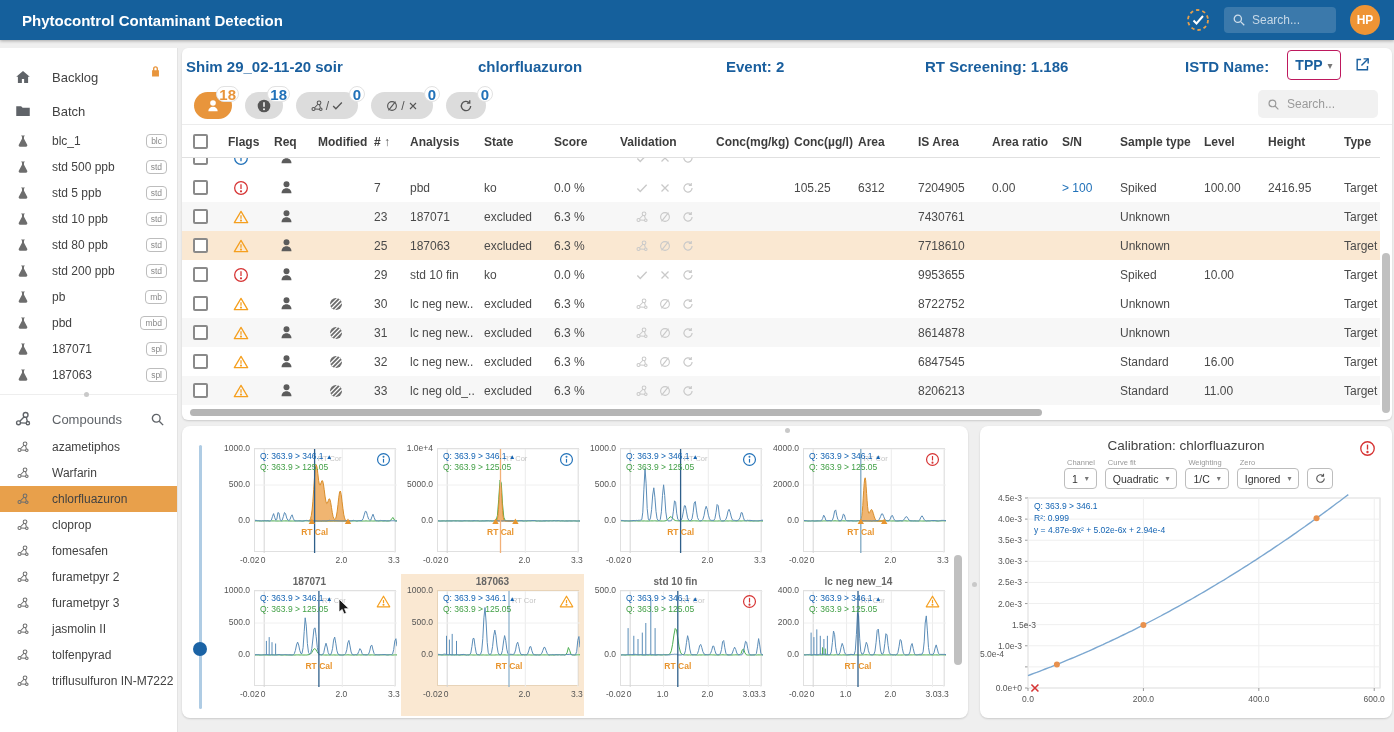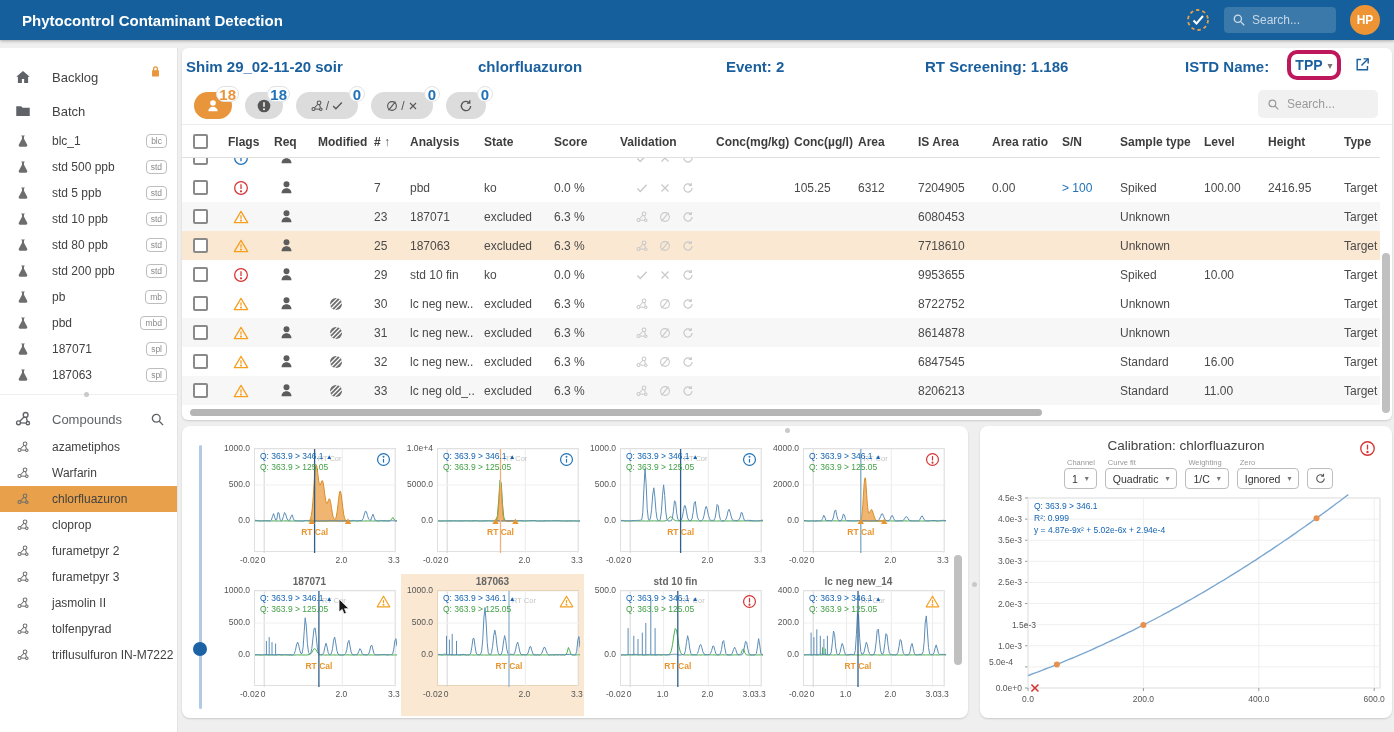--- a/index.html
+++ b/index.html
@@ -23,21 +23,21 @@
 .s-item{display:flex;align-items:center;height:26px;padding-left:16px;gap:22px;font-size:12px;color:#424242;position:relative}
 .s-item .icon{width:14px;height:14px;color:#6d6d6d;flex:none}
 .s-item.sel{background:#E8A04B}
 .badge-tag{position:absolute;right:10px;border:1px solid #bdbdbd;border-radius:4px;font-size:8.5px;color:#8a8a8a;padding:1px 4px;background:#fff}
 .sec-divider{margin-top:6px;border-top:1px solid #eee;position:relative;height:6px}
 .handle-dot{position:absolute;left:84px;top:-3px;width:5px;height:5px;border-radius:50%;background:#c9c9c9}
 
 .main-card{position:absolute;left:182px;top:48px;width:1210px;height:372px;background:#fff;border-radius:6px;box-shadow:0 1px 2px rgba(0,0,0,.15)}
 .hdr-row{position:absolute;left:0;top:0;width:100%;height:36px;display:flex;align-items:center}
 .hdr-blue{color:#1A5F9E;font-weight:bold;font-size:15px;position:absolute;white-space:nowrap}
-.istd-select{position:absolute;left:1105px;top:2px;width:54px;height:30px;border:4px solid #be185d;border-radius:10px;display:flex;align-items:center;justify-content:center;gap:5px;color:#1A5F9E;font-weight:bold;font-size:14px}
+.istd-select{position:absolute;left:1105px;top:2px;width:54px;height:30px;border:1px solid #be185d;border-radius:4px;display:flex;align-items:center;justify-content:center;gap:5px;color:#1A5F9E;font-weight:bold;font-size:14px}
 .istd-caret{color:#777;font-size:10px;font-weight:normal}
 .ext-link{position:absolute;left:1172px;top:8px;width:17px;height:17px;color:#1A5F9E}
 .chips{position:absolute;left:12px;top:40px;height:34px;display:flex;align-items:flex-start;gap:13px}
 .chip{position:relative;height:27px;border-radius:14px;background:#DCDCDC;display:flex;align-items:center;justify-content:center;color:#555;margin-top:4px}
 .chip.active{background:#E8953C;color:#fff}
 .chip-badge{position:absolute;top:-6px;right:-7px;min-width:16px;height:16px;border-radius:8px;background:#fff;border:1px solid #e2e2e2;font-size:15px;display:flex;align-items:center;justify-content:center;padding:0 2px;color:#2272B9;font-weight:bold}
 .chip-badge.orange{color:#E8953C}
 .hdr-search{position:absolute;right:14px;top:42px;width:120px;height:28px;background:#f1f1f1;border-radius:5px;display:flex;align-items:center;padding:0 9px;gap:7px;color:#9a9a9a}
 .hdr-search .icon{width:13px;height:13px}
 .hdr-divider{position:absolute;left:0;top:76px;width:100%;border-top:1px solid #ececec}
@@ -302,20 +302,31 @@
       </div>
       <div class="s-item">
         <span class="icon ">
           <svg viewBox="0 0 24 24" fill="none" stroke="currentColor" stroke-width="1.8">
             <circle cx="6" cy="17" r="2.6"></circle>
             <circle cx="15.5" cy="6.5" r="3.2"></circle>
             <circle cx="18.5" cy="17.5" r="2.2"></circle>
             <path d="M7.8 15 13.6 9M16.3 9.5l1.5 5.8M8.6 17.2l7.6.3"></path>
           </svg>
         </span>
+        <span>fomesafen</span>
+      </div>
+      <div class="s-item">
+        <span class="icon ">
+          <svg viewBox="0 0 24 24" fill="none" stroke="currentColor" stroke-width="1.8">
+            <circle cx="6" cy="17" r="2.6"></circle>
+            <circle cx="15.5" cy="6.5" r="3.2"></circle>
+            <circle cx="18.5" cy="17.5" r="2.2"></circle>
+            <path d="M7.8 15 13.6 9M16.3 9.5l1.5 5.8M8.6 17.2l7.6.3"></path>
+          </svg>
+        </span>
         <span>furametpyr 2</span>
       </div>
       <div class="s-item">
         <span class="icon ">
           <svg viewBox="0 0 24 24" fill="none" stroke="currentColor" stroke-width="1.8">
             <circle cx="6" cy="17" r="2.6"></circle>
             <circle cx="15.5" cy="6.5" r="3.2"></circle>
             <circle cx="18.5" cy="17.5" r="2.2"></circle>
             <path d="M7.8 15 13.6 9M16.3 9.5l1.5 5.8M8.6 17.2l7.6.3"></path>
           </svg>
@@ -629,21 +640,21 @@
           <span class="icon ">
             <svg viewBox="0 0 24 24" fill="none" stroke="currentColor" stroke-width="2">
               <path d="M19 12a7 7 0 1 1-2.05-4.95"></path>
               <path d="M17.6 3.4v4.2h-4.2"></path>
             </svg>
           </span>
         </div>
         <div></div>
         <div></div>
         <div></div>
-        <div>6080453</div>
+        <div>7430761</div>
         <div></div>
         <div></div>
         <div>Unknown</div>
         <div></div>
         <div></div>
         <div>Target</div>
       </div>
       <div class="trow tgrid sel">
         <div class="cellc">
           <span class="cbx"></span>
@@ -1468,21 +1479,21 @@
         <path d="M278.8196721311475 196 V199" stroke="#999"></path>
         <path d="M394.2295081967213 6 V196" stroke="#efefef"></path>
         <path d="M394.2295081967213 196 V199" stroke="#999"></path>
         <path d="M48.0 183.6 L50.9 182.5 L53.8 181.4 L56.7 180.4 L59.5 179.3 L62.4 178.2 L65.3 177.0 L68.2 175.9 L71.1 174.8 L74.0 173.6 L76.9 172.5 L79.7 171.3 L82.6 170.1 L85.5 168.9 L88.4 167.7 L91.3 166.5 L94.2 165.3 L97.0 164.1 L99.9 162.8 L102.8 161.6 L105.7 160.3 L108.6 159.1 L111.5 157.8 L114.4 156.5 L117.2 155.2 L120.1 153.9 L123.0 152.6 L125.9 151.2 L128.8 149.9 L131.7 148.5 L134.6 147.2 L137.4 145.8 L140.3 144.4 L143.2 143.0 L146.1 141.6 L149.0 140.2 L151.9 138.8 L154.8 137.3 L157.6 135.9 L160.5 134.4 L163.4 133.0 L166.3 131.5 L169.2 130.0 L172.1 128.5 L175.0 127.0 L177.8 125.5 L180.7 124.0 L183.6 122.4 L186.5 120.9 L189.4 119.3 L192.3 117.7 L195.1 116.2 L198.0 114.6 L200.9 113.0 L203.8 111.4 L206.7 109.7 L209.6 108.1 L212.5 106.5 L215.3 104.8 L218.2 103.2 L221.1 101.5 L224.0 99.8 L226.9 98.1 L229.8 96.4 L232.7 94.7 L235.5 93.0 L238.4 91.2 L241.3 89.5 L244.2 87.8 L247.1 86.0 L250.0 84.2 L252.9 82.4 L255.7 80.6 L258.6 78.8 L261.5 77.0 L264.4 75.2 L267.3 73.4 L270.2 71.5 L273.0 69.6 L275.9 67.8 L278.8 65.9 L281.7 64.0 L284.6 62.1 L287.5 60.2 L290.4 58.3 L293.2 56.4 L296.1 54.4 L299.0 52.5 L301.9 50.5 L304.8 48.5 L307.7 46.6 L310.6 44.6 L313.4 42.6 L316.3 40.6 L319.2 38.5 L322.1 36.5 L325.0 34.5 L327.9 32.4 L330.8 30.4 L333.6 28.3 L336.5 26.2 L339.4 24.1 L342.3 22.0 L345.2 19.9 L348.1 17.8 L351.0 15.6 L353.8 13.5 L356.7 11.3 L359.6 9.2 L362.5 7.0 L365.4 4.8 L368.3 2.6 " stroke="#7BA7D0" stroke-width="1.4" fill="none"></path>
         <circle cx="76.9" cy="172.5" r="3" fill="#E8914E"></circle>
         <circle cx="163.4" cy="133.1" r="3" fill="#E8914E"></circle>
         <circle cx="336.5" cy="26.3" r="3" fill="#E8914E"></circle>
         <path d="M51.424590163934425 192.5 l7 7 M58.424590163934425 192.5 l-7 7" stroke="#D63333" stroke-width="1.6"></path>
       </svg>
       <span class="cal-ylab" style="left:0;width:42px;text-align:right;top:196px">0.0e+0</span>
-      <span class="cal-ylab" style="left:0;width:42px;text-align:center;top:170px">5.0e-4</span>
+      <span class="cal-ylab" style="left:0;width:42px;text-align:left;top:162px">5.0e-4</span>
       <span class="cal-ylab" style="left:0;width:42px;text-align:right;top:153.77777777777777px">1.0e-3</span>
       <span class="cal-ylab" style="left:0;width:56px;text-align:right;top:132.66666666666669px">1.5e-3</span>
       <span class="cal-ylab" style="left:0;width:42px;text-align:right;top:111.55555555555556px">2.0e-3</span>
       <span class="cal-ylab" style="left:0;width:42px;text-align:right;top:90.44444444444444px">2.5e-3</span>
       <span class="cal-ylab" style="left:0;width:42px;text-align:right;top:69.33333333333334px">3.0e-3</span>
       <span class="cal-ylab" style="left:0;width:42px;text-align:right;top:48.22222222222223px">3.5e-3</span>
       <span class="cal-ylab" style="left:0;width:42px;text-align:right;top:27.111111111111114px">4.0e-3</span>
       <span class="cal-ylab" style="left:0;width:42px;text-align:right;top:6px">4.5e-3</span>
       <span class="cal-xlab" style="left:48px;top:202px">0.0</span>
       <span class="cal-xlab" style="left:163.40983606557376px;top:202px">200.0</span>

